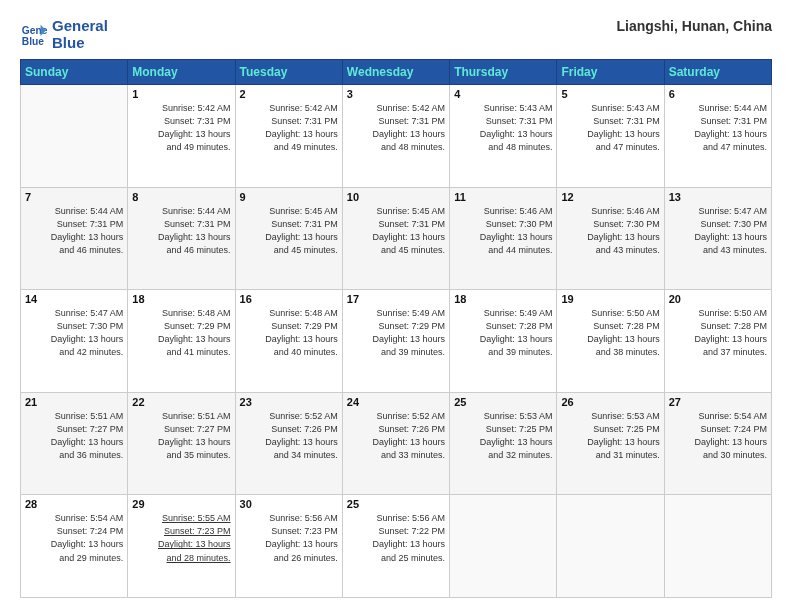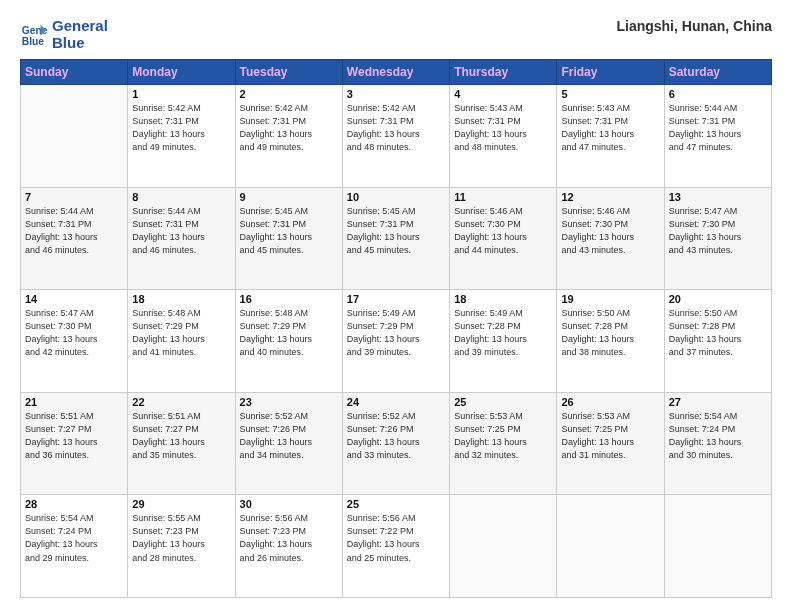--- a/index.html
+++ b/index.html
@@ -56,21 +56,21 @@
       font-weight: bold;
     }
     .calendar-table {
       width: 100%;
       border-collapse: collapse;
       flex: 1;
       table-layout: fixed;
     }
     .calendar-table thead tr th {
       background: #2255a4;
-      color: #f0abfc;
+      color: #5eead4;
       font-size: 12px;
       font-weight: bold;
       padding: 5px 4px;
       text-align: left;
       border: 1px solid #1a4080;
     }
     .calendar-table tbody tr td {
       border: 1px solid #ccc;
       vertical-align: top;
       padding: 3px 4px;
@@ -85,20 +85,21 @@
     .day-number {
       font-size: 11px;
       font-weight: bold;
       margin-bottom: 2px;
       color: #111;
     }
     .day-info {
       font-size: 9px;
       line-height: 1.45;
       color: #333;
+      text-align: right;
     }
     .empty-cell {
       background: #f9f9f9 !important;
     }
   </style>
 </head>
 <body>
 
 <div class="page">
   <div class="header">
@@ -334,21 +335,21 @@
         <tr>
           <td>
             <div class="day-number">28</div>
             <div class="day-info" style="white-space: pre-line;">Sunrise: 5:54 AM
 Sunset: 7:24 PM
 Daylight: 13 hours
 and 29 minutes.</div>
           </td>
           <td>
             <div class="day-number">29</div>
-            <div class="day-info" style="white-space: pre-line;">Sunrise: 5:55 AM
+            <div class="day-info" style="white-space: pre-line; text-decoration: underline;">Sunrise: 5:55 AM
 Sunset: 7:23 PM
 Daylight: 13 hours
 and 28 minutes.</div>
           </td>
           <td>
             <div class="day-number">30</div>
             <div class="day-info" style="white-space: pre-line;">Sunrise: 5:56 AM
 Sunset: 7:23 PM
 Daylight: 13 hours
 and 26 minutes.</div>

